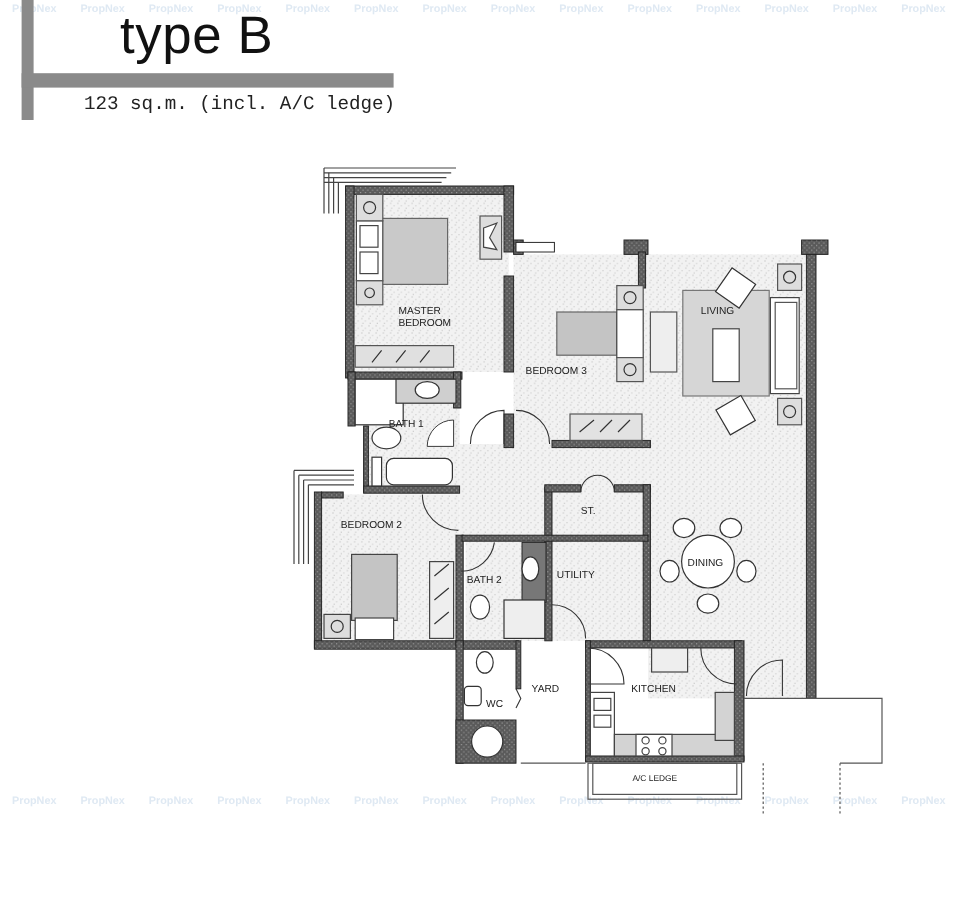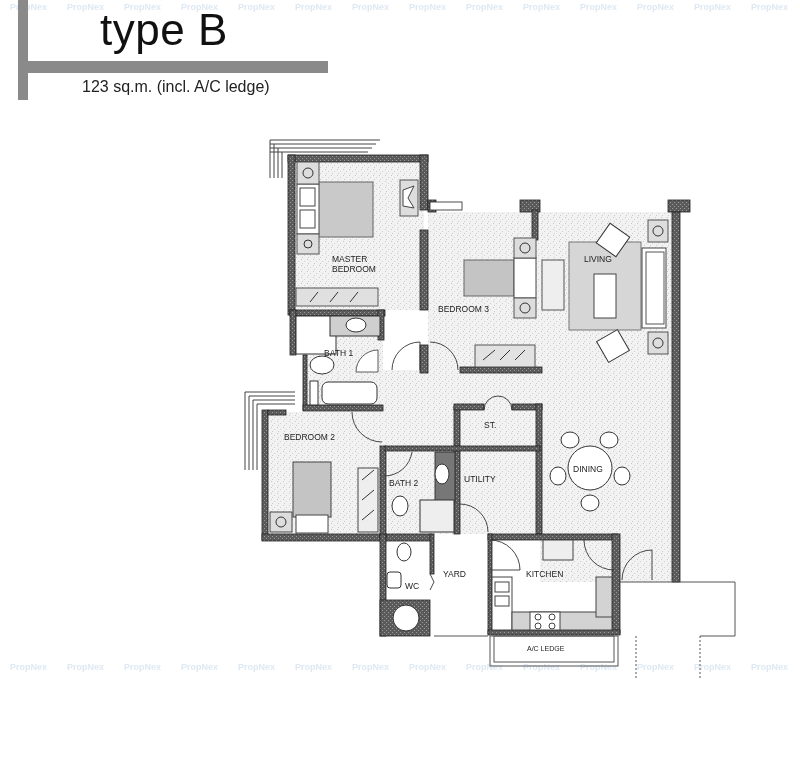--- a/index.html
+++ b/index.html
@@ -2,21 +2,21 @@
 <html><head>
 <meta charset="utf-8">
 <style>
   html, body { margin:0; padding:0; background:#ffffff; }
   body { width:800px; height:765px; position:relative; overflow:hidden; font-family:"Liberation Sans", sans-serif; }
   .watermark-row { position:absolute; left:0; width:800px; height:26px; display:flex; gap:0; overflow:hidden; }
   .watermark-row span { flex:0 0 57px; text-align:center; font-size:9px; font-weight:bold; color:#dfe9f3; line-height:14px; }
   .header-vbar { position:absolute; left:18px; top:0; width:10px; height:100px; background:#8a8a8a; }
   .header-hbar { position:absolute; left:18px; top:61px; width:310px; height:12px; background:#8a8a8a; }
   .title { position:absolute; left:100px; top:2px; font-size:44px; font-weight:normal; color:#111; letter-spacing:0.5px; line-height:56px; }
-  .subtitle { position:absolute; left:82px; top:78px; font-size:16px; color:#222; }
+  .subtitle { position:absolute; left:70px; top:78px; font-size:16px; color:#222;font-family:Liberation Mono, monospace; }
   svg.plan { position:absolute; left:0; top:0; }
   .room-label { font-family:"Liberation Sans", sans-serif; font-size:8.5px; fill:#222; }
 </style>
 </head>
 <body>
 
 <div class="watermark-row" style="top:0;">
   <span>PropNex</span>
   <span>PropNex</span>
   <span>PropNex</span>

